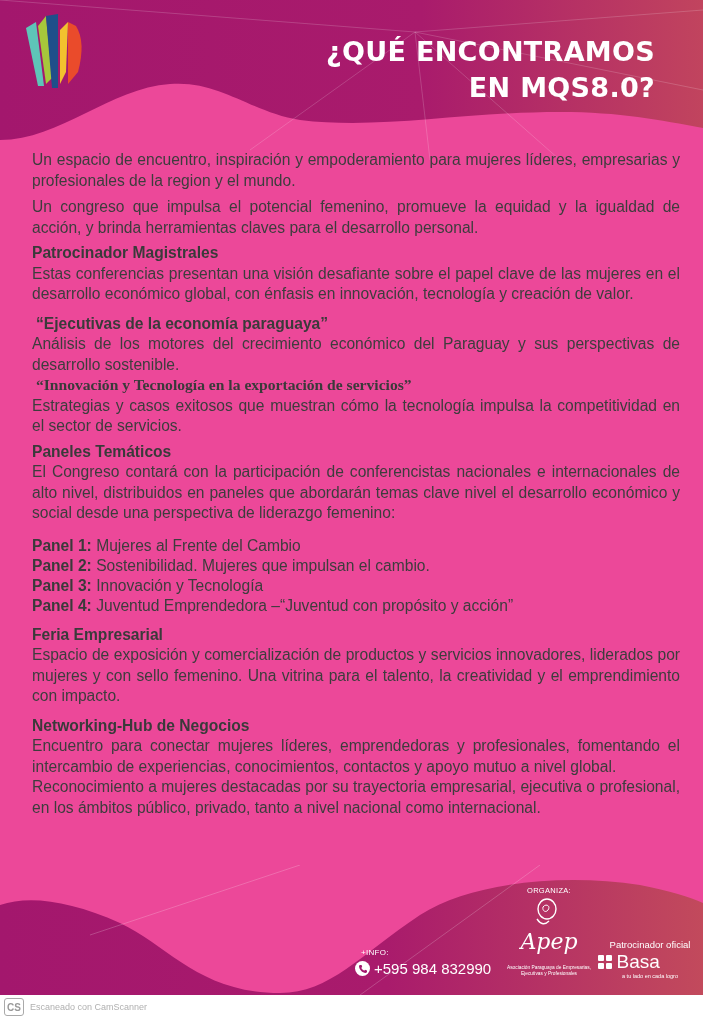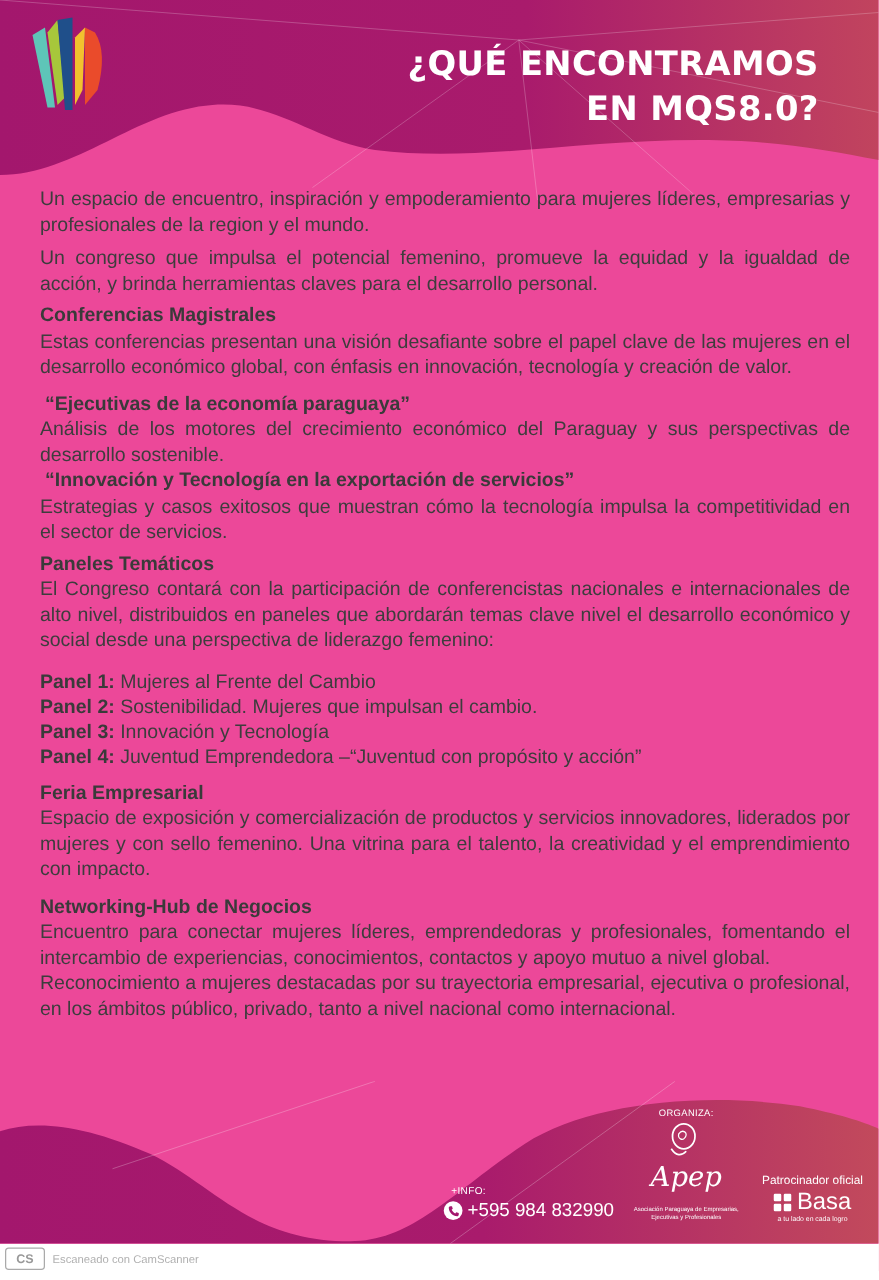--- a/index.html
+++ b/index.html
@@ -33,29 +33,29 @@
     .info-phone { position: absolute; left: 12px; top: 12px; white-space: nowrap; font-size: 15px; display: flex; align-items: center; gap: 4px; }
     .phone-icon { width: 15px; height: 15px; border-radius: 50%; background: #fff; display: inline-flex; align-items: center; justify-content: center; }
 
     .organiza { position: absolute; left: 504px; top: 880px; width: 90px; text-align: center; color: #fff; }
     .organiza-label { font-size: 7.5px; letter-spacing: 0.3px; margin-top: 6px; }
     .apep-logo { margin: 2px auto 0; width: 60px; height: 62px; }
     .apep-sub { font-size: 4.8px; line-height: 6px; margin-top: 2px; }
 
     .sponsor { position: absolute; left: 598px; top: 939px; width: 104px; text-align: center; color: #fff; }
     .sponsor-label { font-size: 9.5px; }
-    .basa { display: flex; align-items: center; justify-content: center; gap: 5px; margin-top: 2px; }
+    .basa { display: flex; align-items: center; gap: 5px; margin-top: 2px; }
     .basa-mark { display: grid; grid-template-columns: 6px 6px; grid-gap: 1.5px; }
     .basa-mark span { width: 6px; height: 6px; background: #fff; border-radius: 1px; }
     .basa-name { font-size: 19px; line-height: 20px; }
     .basa-tag { font-size: 5.5px; margin-top: 1px; }
 
     
     .watermark { position: absolute; left: 4px; top: 998px; display: flex; align-items: center; gap: 6px; }
-    .cs-badge { width: 32px; height: 18px; border: 1.5px solid #aaa; border-radius: 3px; color: #999; font-size: 10px; font-weight: bold; display: flex; align-items: center; justify-content: center; text-align: center; }
+    .cs-badge { width: 20px; height: 18px; border: 1.5px solid #aaa; border-radius: 3px; color: #999; font-size: 10px; font-weight: bold; display: flex; align-items: center; justify-content: center; text-align: center; }
     .cs-text { font-size: 9px; color: #b0b0b0; }
   </style>
 </head>
 <body>
 
 <div class="page">
 
   <svg class="header-wave" viewBox="0 0 703 160" preserveAspectRatio="none">
     <defs>
       <linearGradient id="hg" x1="0" y1="0" x2="1" y2="0">
@@ -85,26 +85,26 @@
 
   <div class="title">
     <div>¿QUÉ ENCONTRAMOS</div>
     <div>EN MQS8.0?</div>
   </div>
 
   <div class="content">
     <p>Un espacio de encuentro, inspiración y empoderamiento para mujeres líderes, empresarias y profesionales de la region y el mundo.</p>
     <p class="gap">Un congreso que impulsa el potencial femenino, promueve la equidad y la igualdad de acción, y brinda herramientas claves para el desarrollo personal.</p>
 
-    <div class="heading">Conferencias Magistrales</div>
+    <div class="heading">Patrocinador Magistrales</div>
     <p>Estas conferencias presentan una visión desafiante sobre el papel clave de las mujeres en el desarrollo económico global, con énfasis en innovación, tecnología y creación de valor.</p>
 
     <div class="subheading" style="margin-top:9px;">“Ejecutivas de la economía paraguaya”</div>
     <p>Análisis de los motores del crecimiento económico del Paraguay y sus perspectivas de desarrollo sostenible.</p>
-    <div class="subheading" style="margin-top:0;">“Innovación y Tecnología en la exportación de servicios”</div>
+    <div class="subheading" style="margin-top:0;font-family:Liberation Serif, serif;">“Innovación y Tecnología en la exportación de servicios”</div>
     <p>Estrategias y casos exitosos que muestran cómo la tecnología impulsa la competitividad en el sector de servicios.</p>
 
     <div class="heading">Paneles Temáticos</div>
     <p>El Congreso contará con la participación de conferencistas nacionales e internacionales de alto nivel, distribuidos en paneles que abordarán temas clave nivel el desarrollo económico y social desde una perspectiva de liderazgo femenino:</p>
 
     <div class="panel-list">
       <div><b>Panel 1:</b> <span>Mujeres al Frente del Cambio</span></div>
       <div><b>Panel 2:</b> <span>Sostenibilidad. Mujeres que impulsan el cambio.</span></div>
       <div><b>Panel 3:</b> <span>Innovación y Tecnología</span></div>
       <div><b>Panel 4:</b> <span>Juventud Emprendedora –“Juventud con propósito y acción”</span></div>

